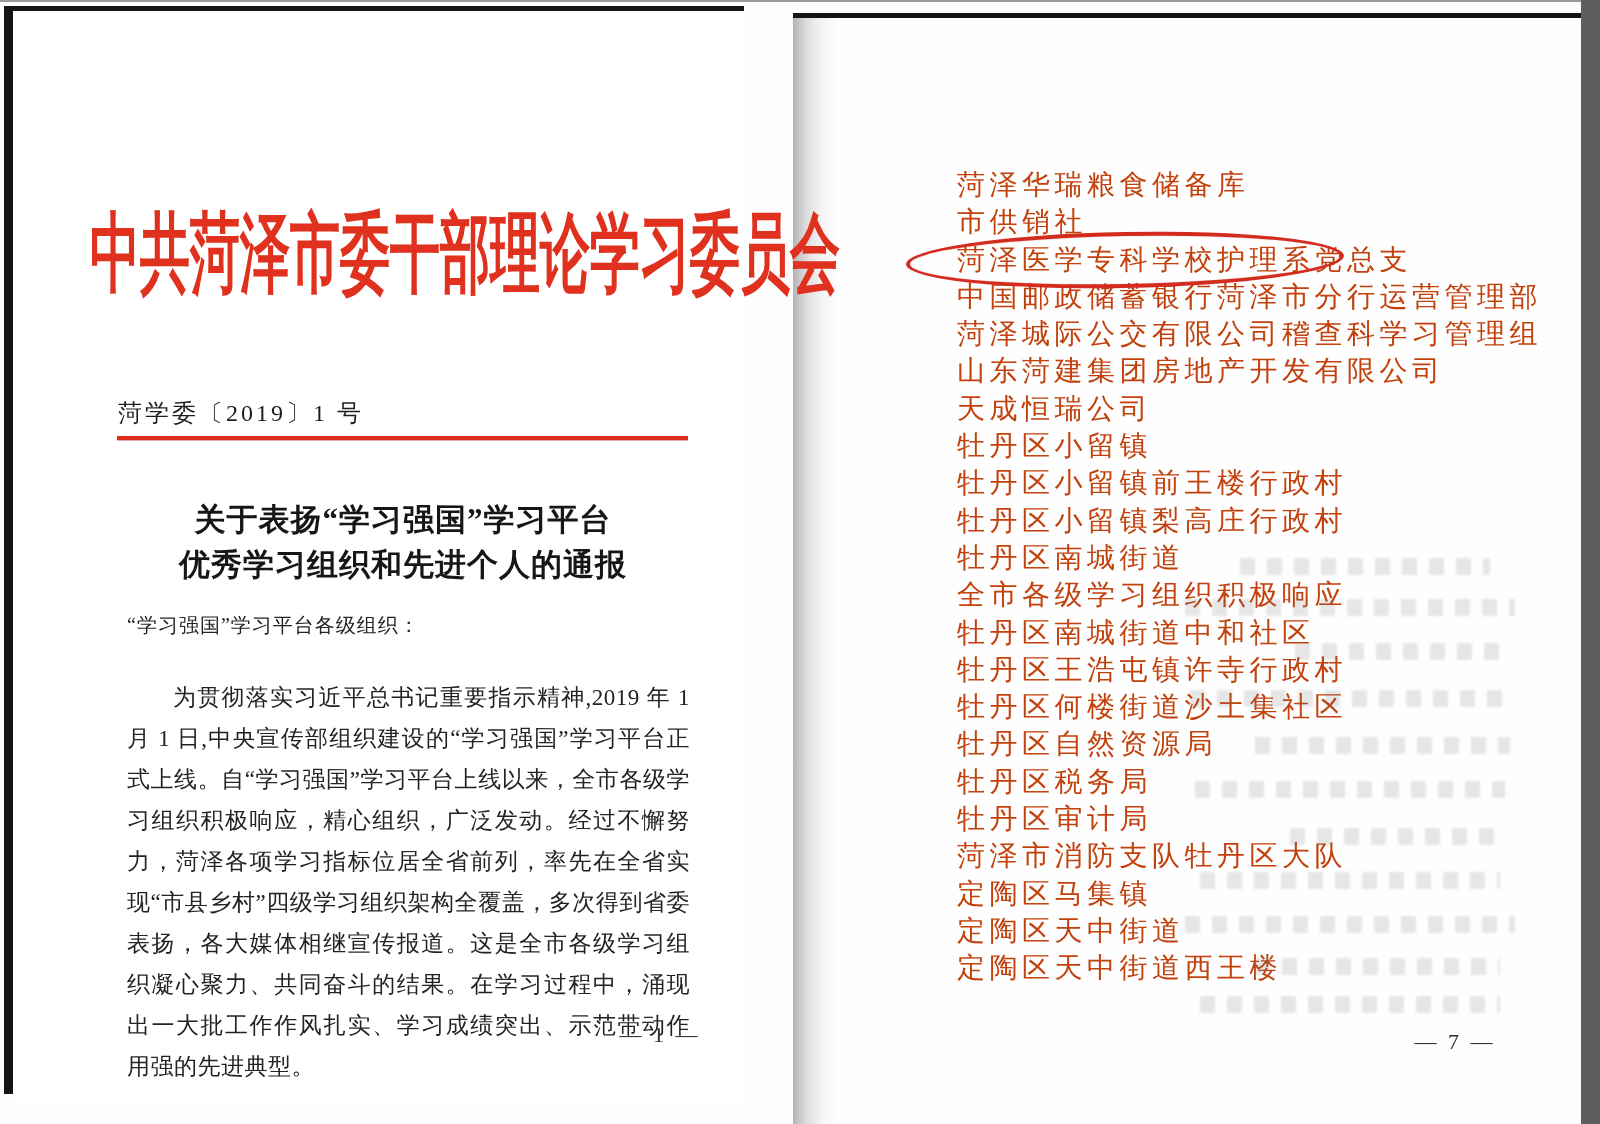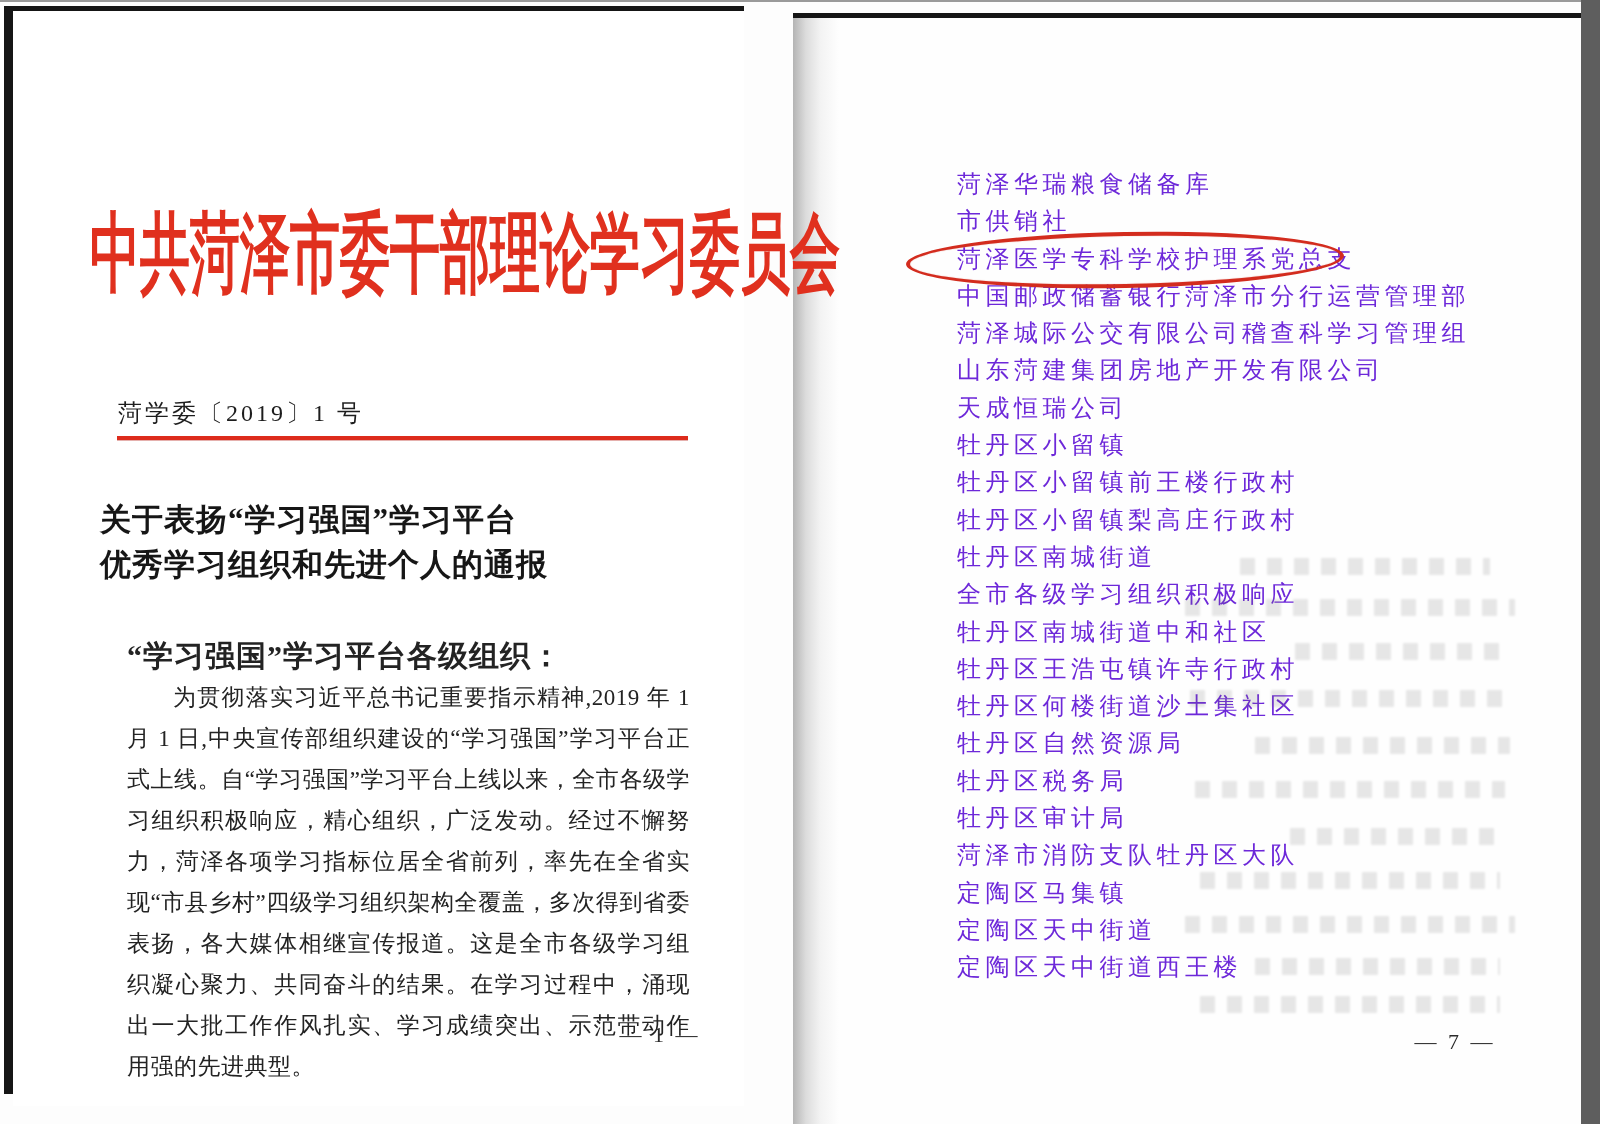--- a/index.html
+++ b/index.html
@@ -32,38 +32,38 @@
   .header-banner { position: absolute; left: 90px; top: 196px; width: 620px; text-align: center; }
   .header-banner span { display: inline-block; font-size: 50px; font-weight: bold; color: var(--header-red);
     letter-spacing: 0px; transform: scaleY(1.74); transform-origin: top center; white-space: nowrap; }
 
   .doc-number { position: absolute; left: 118px; top: 397px; width: 570px; 
     font-size: 24px; letter-spacing: 3px; color: #1d1d1d; }
 
   .red-rule { position: absolute; left: 117px; top: 436px; width: 571px; height: 4px;
     background: var(--rule-red); box-shadow: 0 1px 0 rgba(180,30,20,.35); }
 
-  .doc-title { position: absolute; left: 100px; top: 497px; width: 606px; text-align: left;
+  .doc-title { position: absolute; left: 100px; top: 497px; width: 606px; text-align: center;
     font-size: 31px; font-weight: bold; line-height: 45px; color: #161616; letter-spacing: 1px; }
 
-  .salutation { position: absolute; left: 127px; top: 636px; width: 565px;
-    font-size: 30px; color: var(--ink); letter-spacing: 1px; font-weight: bold; }
+  .salutation { position: absolute; left: 127px; top: 612px; width: 565px;
+    font-size: 20px; color: var(--ink); letter-spacing: 1px; }
 
   .body-paragraph { position: absolute; left: 127px; top: 677px; width: 563px;
     font-size: 23px; line-height: 41px; text-align: justify; text-indent: 2em;
     color: var(--ink); letter-spacing: 0.5px; }
 
   .page-number { position: absolute; font-size: 22px; letter-spacing: 3px; color: #2b2b2b; text-align: center; width: 140px; }
   .page-number.left  { left: 590px; top: 1022px; }
   .page-number.right { left: 1385px; top: 1029px; }
 
   
   .org-list { position: absolute; left: 957px; top: 166px; width: 560px; }
-  .org-item { height: 37.3px; line-height: 37.3px; font-size: 24px; letter-spacing: 4.5px;
-    color: #6d28d9; white-space: nowrap; }
+  .org-item { height: 37.3px; line-height: 37.3px; font-size: 28px; letter-spacing: 4.5px;
+    color: #c2410c; white-space: nowrap; }
 
   .red-circle { position: absolute; left: 906px; top: 233px; width: 438px; height: 56px;
     border: 4px solid var(--circle-red); border-radius: 50%;
     transform: rotate(-1.1deg); box-shadow: inset 0 0 1px rgba(211,44,30,.6); }
 
   
   .ghost { position: absolute; height: 17px; opacity: 0.16; filter: blur(1.3px);
     background: repeating-linear-gradient(90deg, #6f6f6f 0 15px, transparent 15px 27px); }
   .g1  { left: 1240px; top: 558px; width: 250px; }
   .g2  { left: 1185px; top: 599px; width: 330px; }

